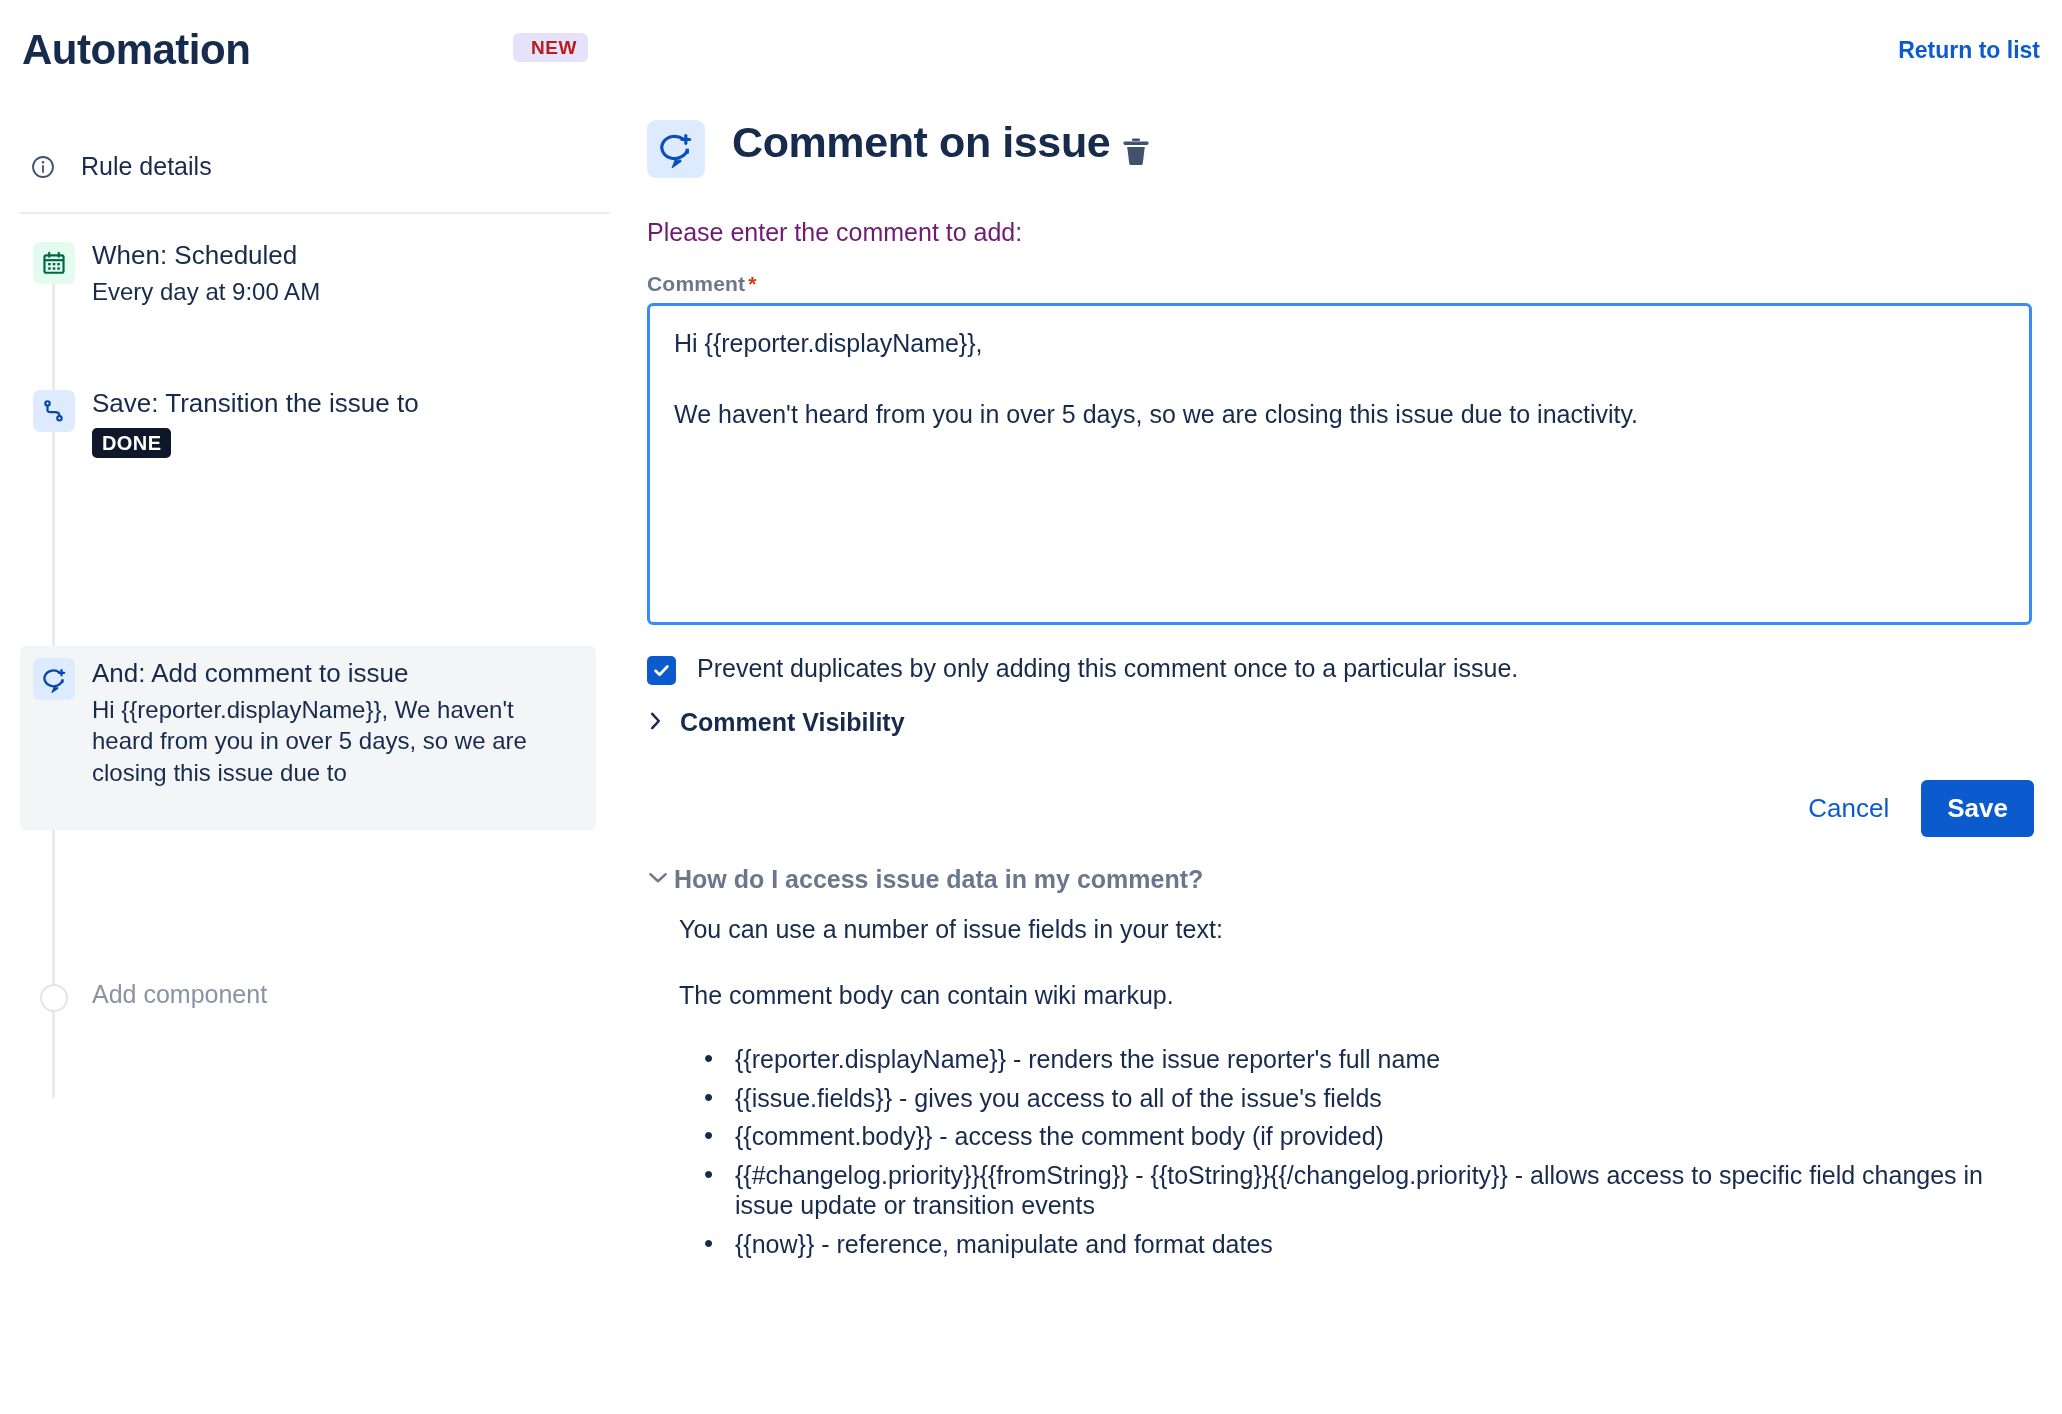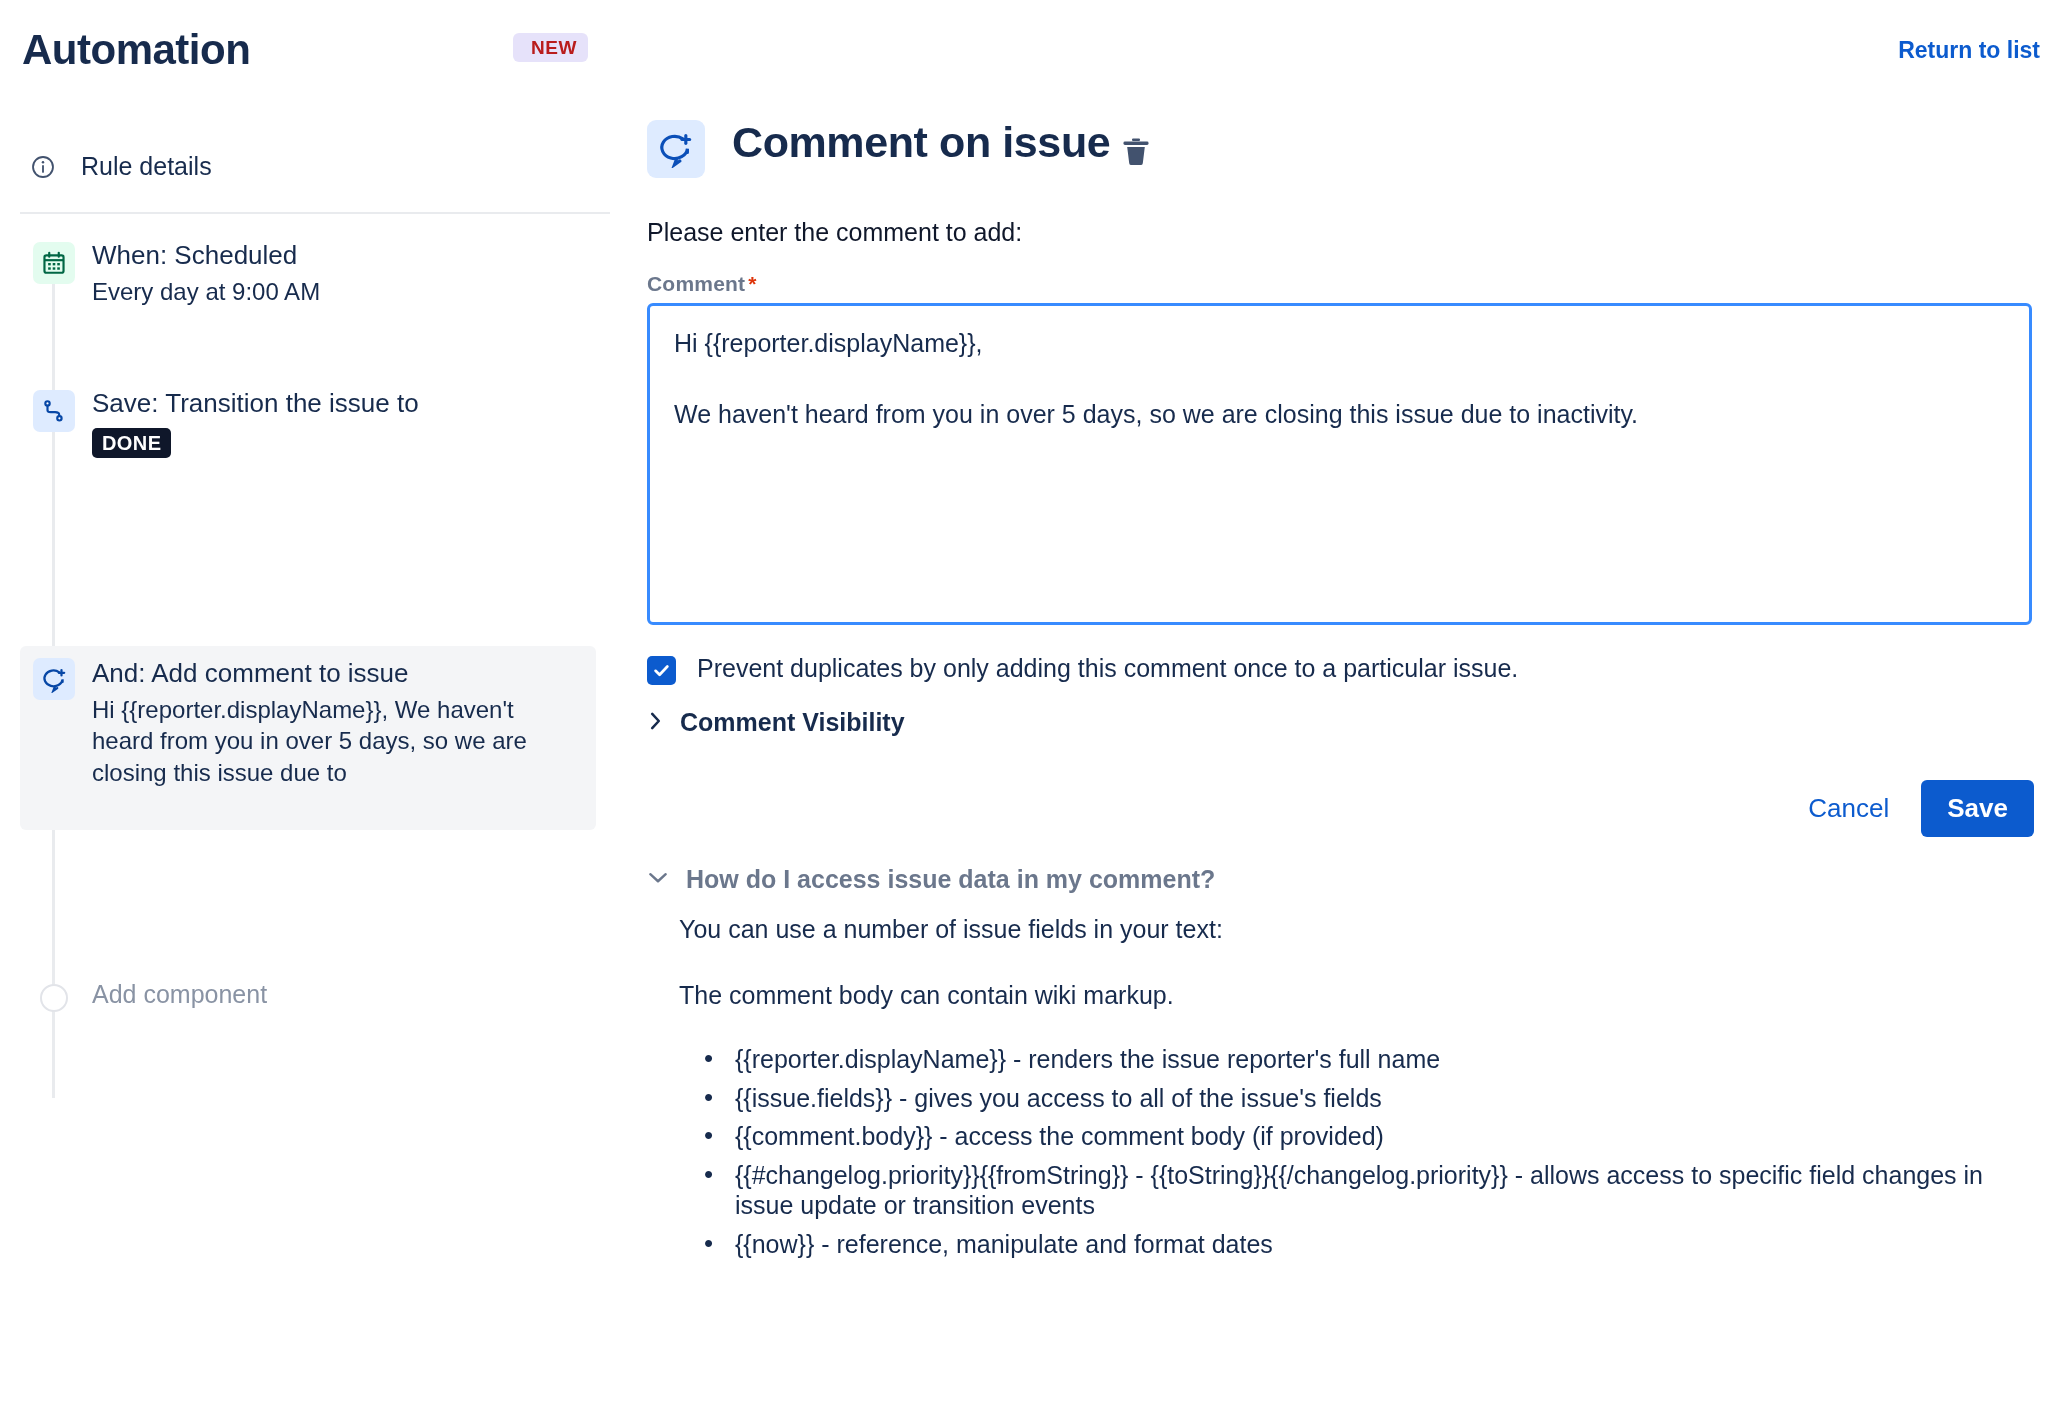--- a/index.html
+++ b/index.html
@@ -108,21 +108,21 @@
     font-size: 43px; font-weight: 700; color: #172B4D; letter-spacing: -0.4px;
   }
   .trash-btn {
     position: absolute; left: 495px; top: 28px;
     width: 42px; height: 48px; cursor: pointer;
     display: flex; align-items: center; justify-content: center;
   }
 
   .instruction {
     position: absolute; left: 27px; top: 118px;
-    font-size: 25px; color: #0f172a;
+    font-size: 25px; color: #701a75;
   }
 
   .field-label {
     position: absolute; left: 27px; top: 172px;
     font-size: 21px; font-weight: 700; color: #6B778C; letter-spacing: 0.2px;
   }
   .req { color: #DE350B; font-weight: 700; margin-left: 3px; }
 
   .comment-area {
     position: absolute; left: 27px; top: 203px;
@@ -162,21 +162,21 @@
   }
   .btn-save {
     background: #0C5BCE; border: none; cursor: pointer; border-radius: 6px;
     font-family: "Liberation Sans", sans-serif;
     font-size: 26px; font-weight: 700; color: #ffffff; padding: 13px 26px;
   }
 
   .help { position: absolute; left: 0; top: 765px; width: 1442px; }
   .help-head {
     position: absolute; left: 27px; top: 0;
-    display: flex; align-items: center; gap: 17px; cursor: pointer;
+    display: flex; align-items: center; gap: 5px; cursor: pointer;
   }
   .help-title { font-size: 25px; font-weight: 700; color: #6B778C; }
   .help-body { position: absolute; left: 59px; top: 48px; width: 1360px; }
   .help-p { font-size: 25px; color: #172B4D; margin-bottom: 33px; line-height: 1.3; }
   .help-list { list-style: none; margin: 0; padding: 0; }
   .help-list li {
     position: relative; padding-left: 56px; margin-bottom: 8px;
     font-size: 25px; color: #172B4D; line-height: 1.22;
   }
   .help-list li::before {

